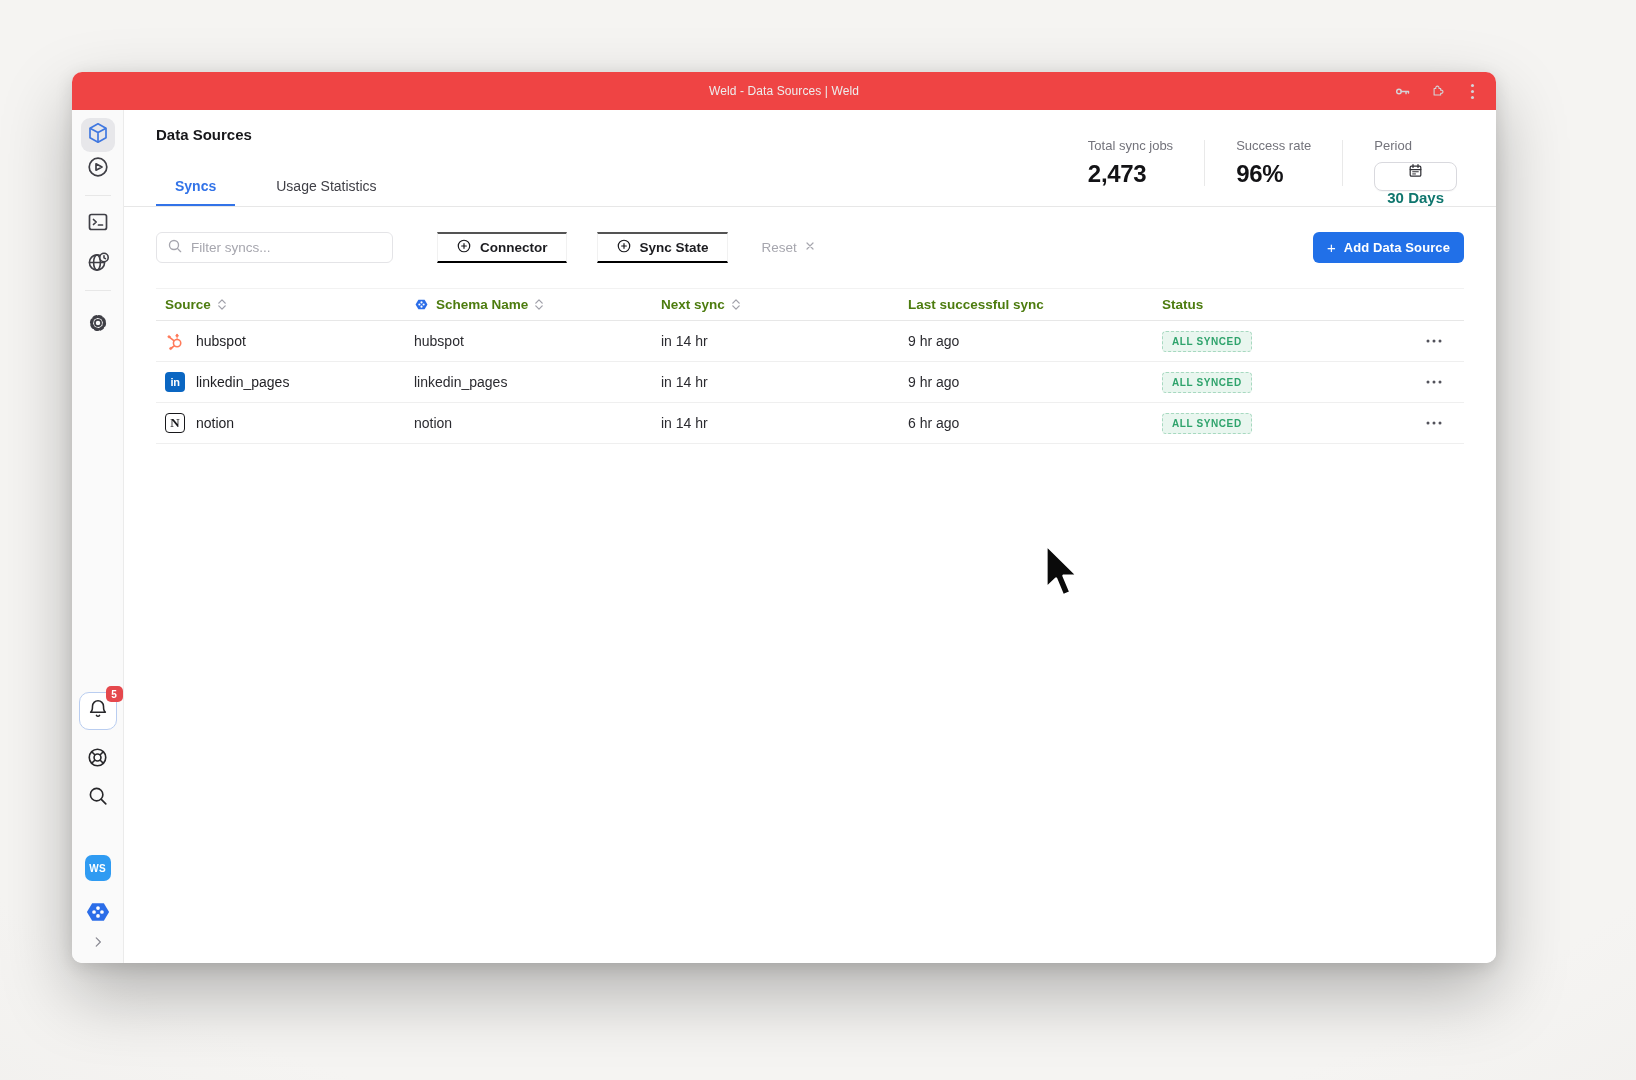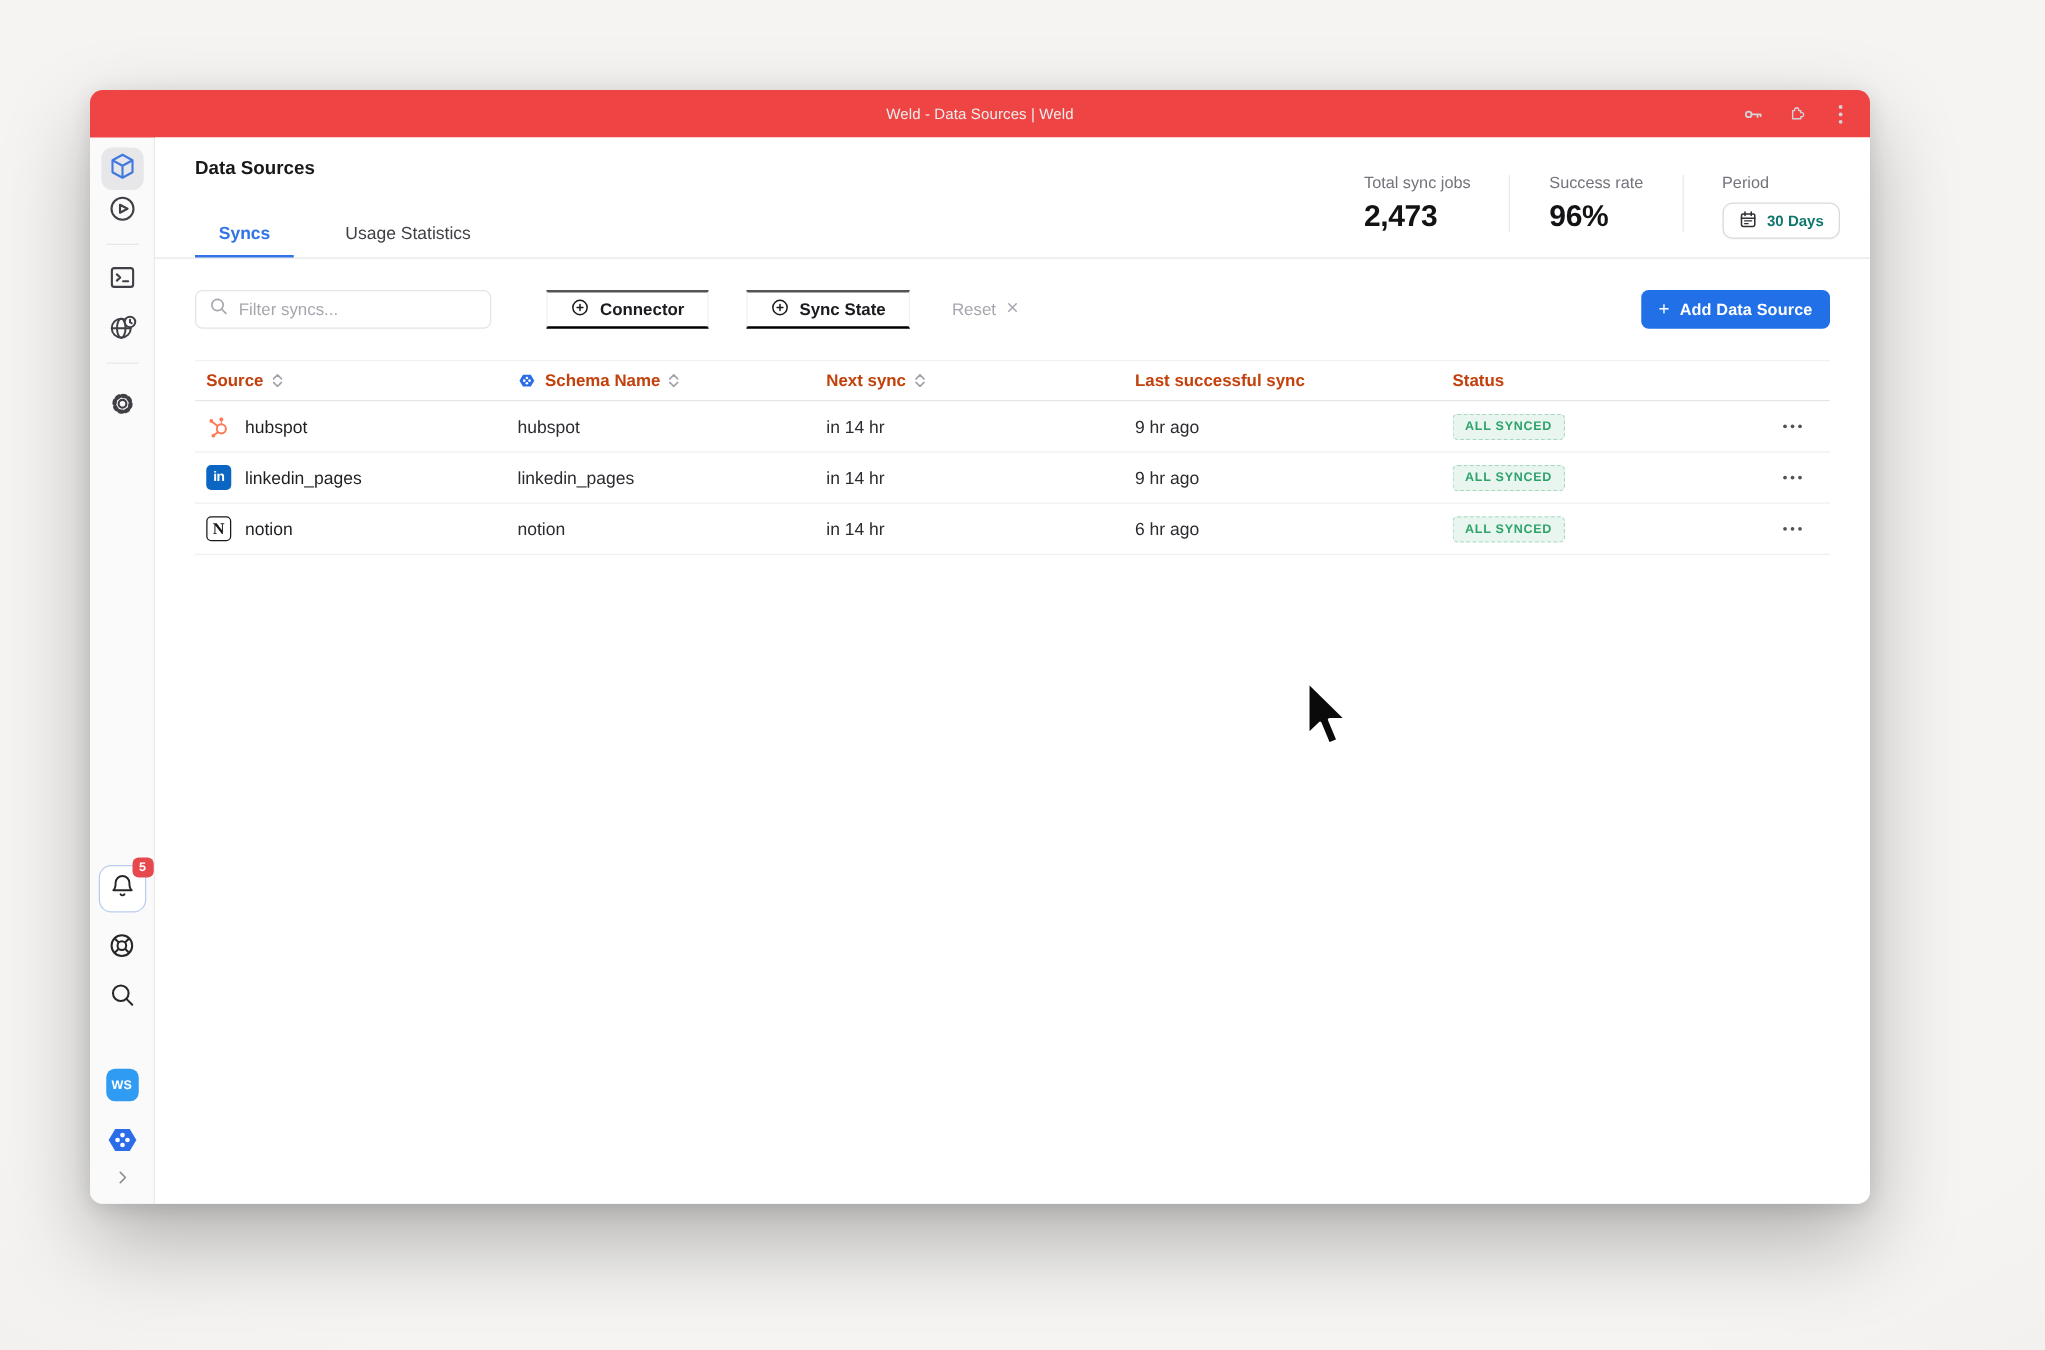--- a/index.html
+++ b/index.html
@@ -54,29 +54,29 @@
     letter-spacing:.3px; cursor:pointer; flex:none;
   }
   .weld-logo { width:30px; height:30px; display:flex; align-items:center; justify-content:center; cursor:pointer; flex:none; }
   .collapse-btn { width:24px; height:18px; display:flex; align-items:center; justify-content:center; color:#8a8a93; cursor:pointer; flex:none; }
 
   
   .main { flex:1; position:relative; background:#fff; }
 
   .page-title { position:absolute; left:32px; top:16px; font-size:15px; font-weight:700; color:#18181b; }
 
-  .stats { position:absolute; right:24px; top:28px; display:flex; align-items:flex-start; }
+  .stats { position:absolute; right:39px; top:28px; display:flex; align-items:flex-start; }
   .stat { display:flex; flex-direction:column; gap:7px; }
   .stat-label { font-size:13px; color:#73737b; }
   .stat-value { font-size:24px; font-weight:700; color:#131316; letter-spacing:-.3px; }
   .stat-divider { width:1px; height:46px; background:#e9e9e9; margin:2px 31px 0; }
   .period-btn {
     margin-top:2px; display:flex; align-items:center; gap:8px; height:29px; padding:0 12px;
     border:1px solid #d9d9de; border-radius:8px; background:#fff; cursor:pointer;
-    font-size:12px; font-weight:700; color:#0f766e; box-shadow:0 1px 1px rgba(0,0,0,.03);
+    font-size:15px; font-weight:700; color:#0f766e; box-shadow:0 1px 1px rgba(0,0,0,.03);flex-direction:column;
   }
 
   .tabs { position:absolute; left:0; right:0; top:68px; height:29px; border-bottom:1px solid #e7e7e7; padding-left:32px; display:flex; gap:22px; }
   .tab { font-size:14px; padding:0 19px; cursor:pointer; color:#3f3f46; font-weight:500; display:flex; align-items:flex-start; }
   .tab.active { color:#3273e8; font-weight:600; border-bottom:2px solid #3273e8; }
 
   .toolbar { position:absolute; left:32px; right:32px; top:122px; height:31px; display:flex; align-items:center;gap:20px; }
   .search-box {
     width:237px; height:31px; border:1px solid #e4e4e7; border-radius:6px; background:#fff;
     display:flex; align-items:center; padding:0 10px; gap:8px;
@@ -98,21 +98,21 @@
   }
   .add-plus { font-size:15px; font-weight:500; margin-top:-1px; }
 
   
   .table { position:absolute; left:32px; right:32px; top:178px; }
   .trow {
     display:grid; grid-template-columns:249px 247px 247px 254px 1fr 44px;
     align-items:center; padding-left:9px;
   }
   .thead { height:33px; border-top:1px solid #f2f2f2; border-bottom:1px solid #e7e7e7; }
-  .th { display:flex; align-items:center; gap:7px; font-size:13.5px; font-weight:700; color:#c2410c; }
+  .th { display:flex; align-items:center; gap:7px; font-size:13.5px; font-weight:700; color:#4d7c0f; }
   .sort-icon { display:flex; flex-direction:column; gap:1px; color:#a1a1aa; cursor:pointer; }
   .tr { height:41px; border-bottom:1px solid #efefef; }
   .td { font-size:14px; color:#2b2b30; display:flex; align-items:center; }
   .source-cell { gap:11px; font-weight:500; color:#1f1f23; }
   .badge {
     display:inline-flex; align-items:center; height:21px; padding:0 9px;
     background:#e9f6ef; color:#2fa36c; border:1px dashed rgba(47,163,108,.35); border-radius:4px;
     font-size:10px; font-weight:800; letter-spacing:.6px;
   }
   .row-menu { width:28px; height:24px; display:flex; align-items:center; justify-content:center; cursor:pointer; color:#52525b; }

